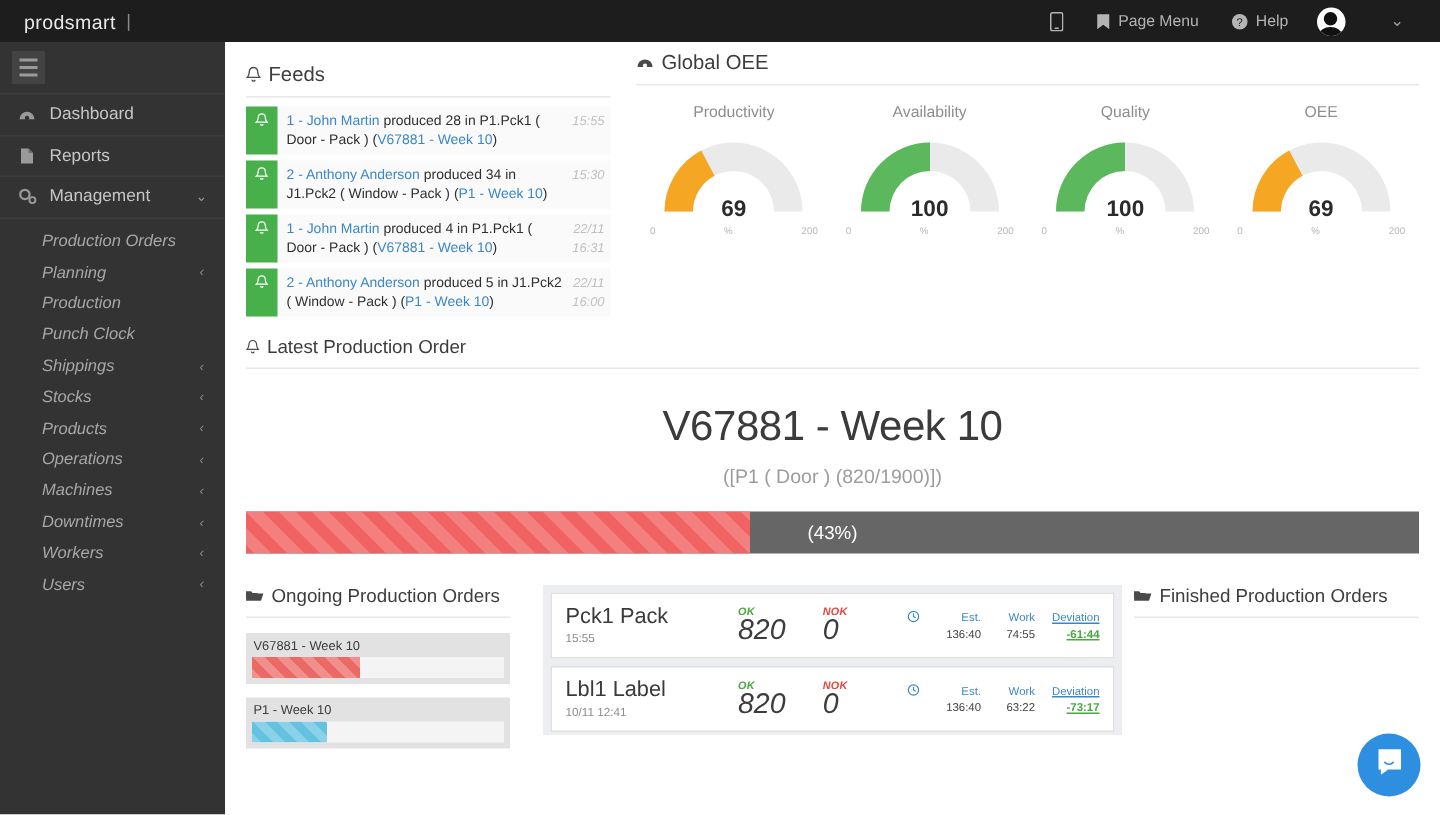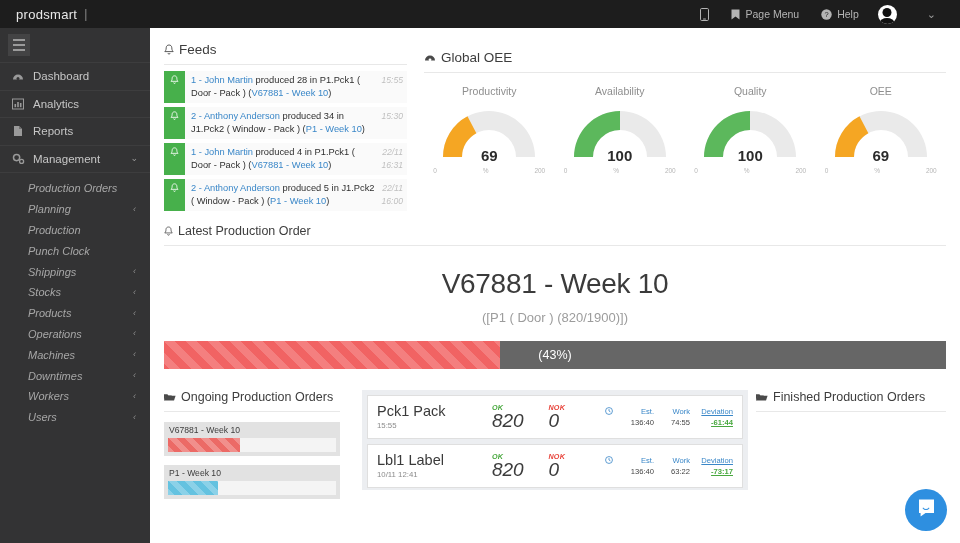--- a/index.html
+++ b/index.html
@@ -117,21 +117,21 @@
   .feed-text { flex: 1; }
   .feed-text a { color: #3a87c8; text-decoration: none; }
   .feed-text b { font-weight: normal; color: #2f2f2f; }
   .feed-time {
     color: #bfbfbf; font-size: 8.6px; font-style: italic;
     text-align: right; white-space: nowrap; line-height: 13px;
   }
 
   
   .oee {
-    position: absolute; left: 274px; top: 22px; width: 522px;
+    position: absolute; left: 274px; top: 6px; width: 522px;
   }
   .gauges {
     display: flex; justify-content: space-around; padding-top: 12px;
   }
   .gauge { width: 120px; text-align: center; }
   .gauge-title { font-size: 10.5px; color: #8e8e8e; margin-bottom: 8px; }
   .gauge-graphic { position: relative; width: 112px; height: 60px; margin: 0 auto; }
   .gauge-val {
     position: absolute; left: 0; right: 0; bottom: 1px;
     font-size: 15px; font-weight: bold; color: #2b2b2b;
@@ -285,32 +285,20 @@
         <span class="ni-ico">
           <svg width="12" height="12" viewBox="0 0 12 12">
               <path d="M1 9.5a5 5 0 1 1 10 0z" fill="#9a9a9a"></path>
               <circle cx="6" cy="8.6" r="1.5" fill="#333334"></circle>
             </svg>
         </span>
         <span>Dashboard</span>
         <span class="ni-chev"></span>
       </div>
 
-      <div class="nav-item">
-        <span class="ni-ico">
-          <svg width="12" height="12" viewBox="0 0 12 12">
-              <rect x="0.5" y="1" width="11" height="10" fill="none" stroke="#9a9a9a"></rect>
-              <rect x="2.5" y="6" width="1.6" height="3.2" fill="#9a9a9a"></rect>
-              <rect x="5.2" y="4" width="1.6" height="5.2" fill="#9a9a9a"></rect>
-              <rect x="7.9" y="5" width="1.6" height="4.2" fill="#9a9a9a"></rect>
-            </svg>
-        </span>
-        <span>Analytics</span>
-        <span class="ni-chev"></span>
-      </div>
 
       <div class="nav-item">
         <span class="ni-ico">
           <svg width="12" height="12" viewBox="0 0 12 12">
               <path d="M2 1h5l3 3v7H2z" fill="#9a9a9a"></path>
               <path d="M7 1v3h3" fill="#6f6f6f"></path>
             </svg>
         </span>
         <span>Reports</span>
         <span class="ni-chev"></span>

